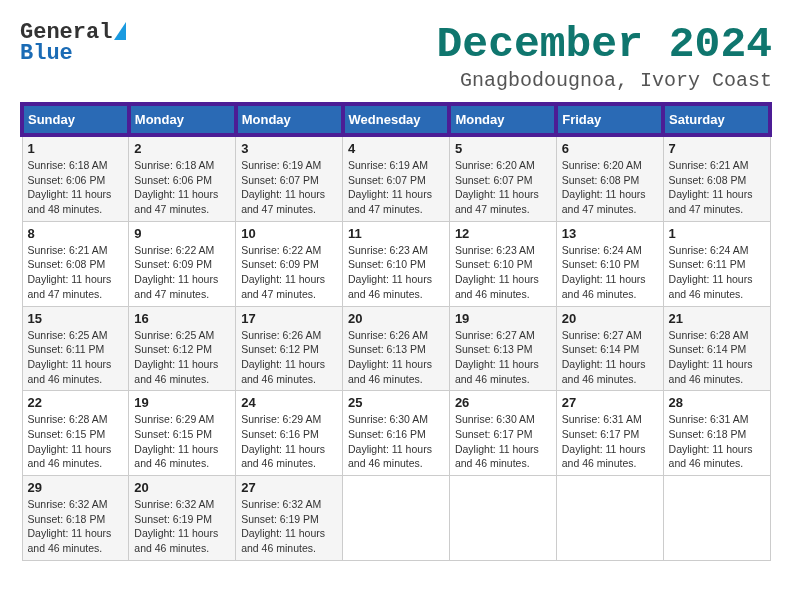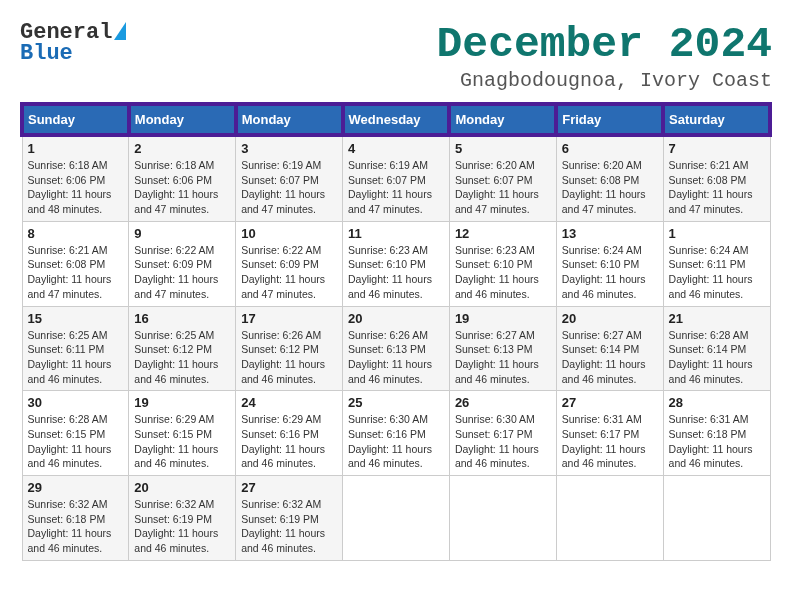--- a/index.html
+++ b/index.html
@@ -272,21 +272,21 @@
         <td>
           <span class="day-num">21</span>
           <div class="day-info" style="white-space: pre-line;">Sunrise: 6:28 AM
 Sunset: 6:14 PM
 Daylight: 11 hours
 and 46 minutes.</div>
         </td>
       </tr>
       <tr>
         <td>
-          <span class="day-num">30</span>
+          <span class="day-num">22</span>
           <div class="day-info" style="white-space: pre-line;">Sunrise: 6:28 AM
 Sunset: 6:15 PM
 Daylight: 11 hours
 and 46 minutes.</div>
         </td>
         <td>
           <span class="day-num">19</span>
           <div class="day-info" style="white-space: pre-line;">Sunrise: 6:29 AM
 Sunset: 6:15 PM
 Daylight: 11 hours

